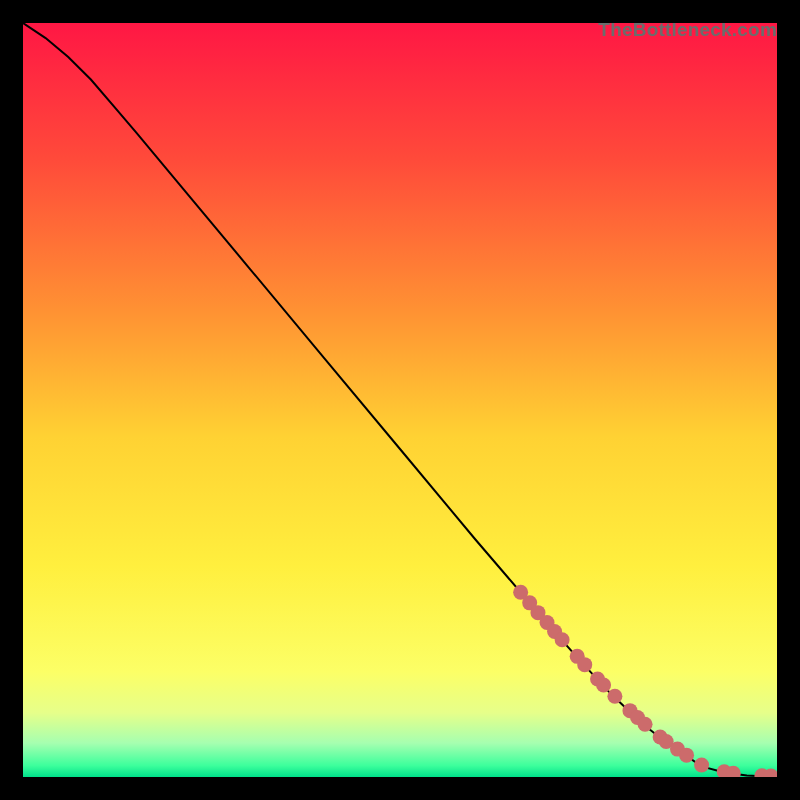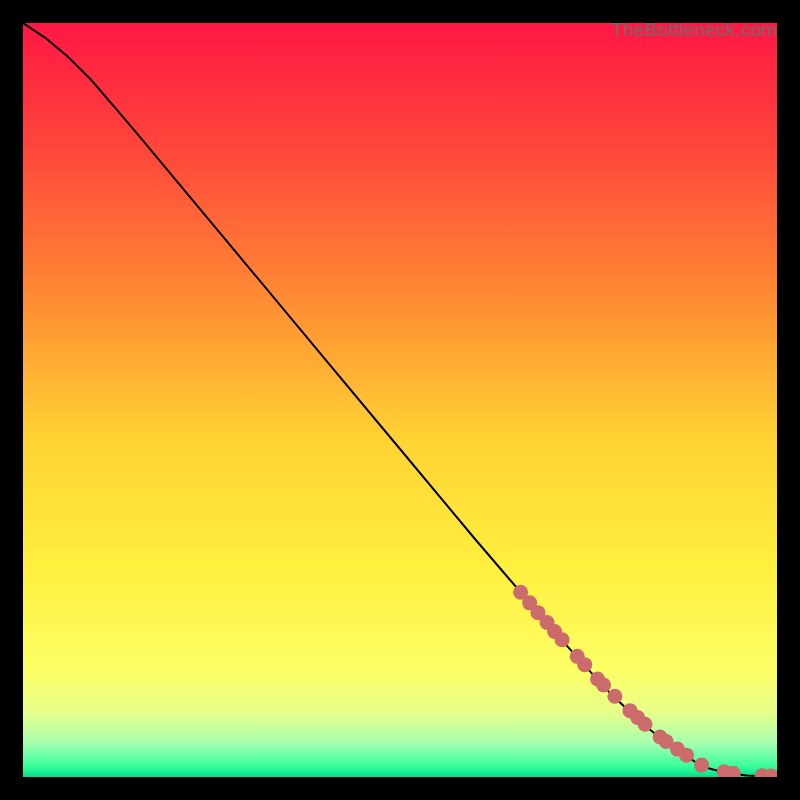--- a/index.html
+++ b/index.html
@@ -23,21 +23,21 @@
     top: 23px;
     width: 754px;
     height: 754px;
   }
   .watermark {
     position: absolute;
     right: 0;
     top: -4px;
     color: #6c6c6c;
     font-size: 19px;
-    font-weight: 400;
+    font-weight: 700;
     letter-spacing: 0.2px;
   }
   svg { display: block; }
 </style>
 </head>
 <body>
 
 <div class="frame">
   <div class="plot-area">
     <span class="watermark">TheBottleneck.com</span>

